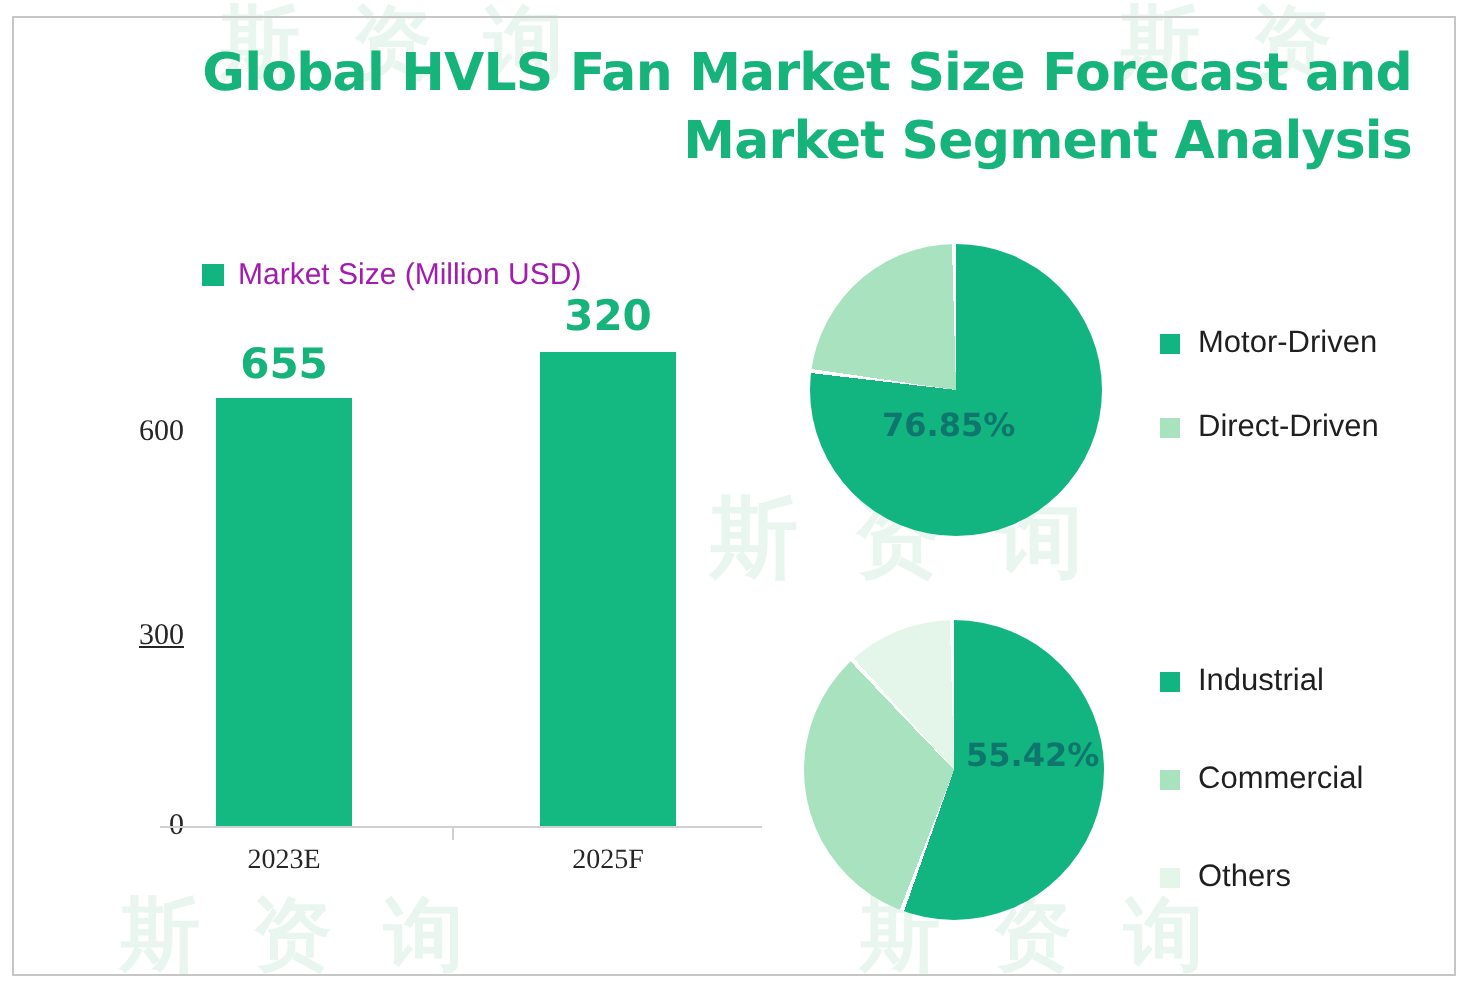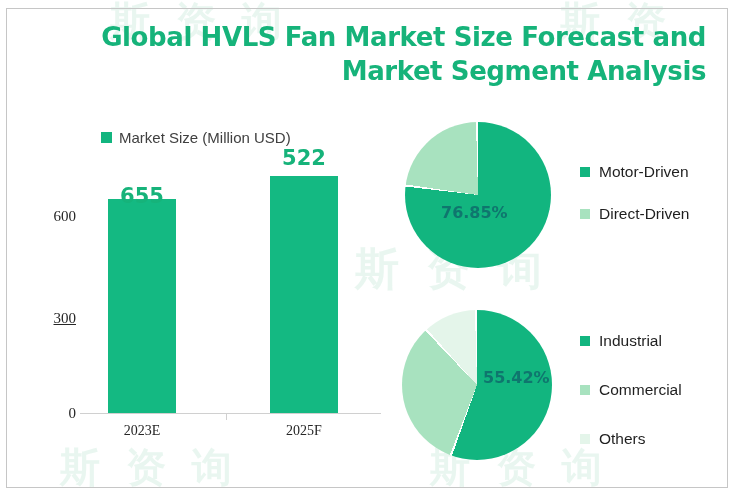--- a/index.html
+++ b/index.html
@@ -64,33 +64,33 @@
     align-items: center;
     gap: 7px;
   }
   #bar-legend .swatch {
     width: 11px; height: 11px;
     background: #12b57f;
     display: inline-block;
   }
   #bar-legend .ltext {
     font-size: 15px;
-    color: #404040;
+    color: #a21caf;
     font-family: "Liberation Sans", sans-serif;
   }
   .y-tick {
     position: absolute;
     right: 0;
     width: 60px;
     text-align: right;
     font-size: 15px;
     color: #262626;
     font-family: "Liberation Serif", serif;
   }
-  #y-axis-zone { position: absolute; left: 0; top: 0; width: 68px; height: 345px; padding-left: 29px; }
+  #y-axis-zone { position: absolute; left: 16px; top: 0; width: 68px; height: 345px; padding-left: 29px; }
   #plot {
     position: absolute;
     left: 72px; top: 0;
     right: 0; bottom: 0;
   }
   #axis-line {
     position: absolute;
     left: 0; right: 2px;
     top: 303px;
     height: 1px;
@@ -186,25 +186,25 @@
       <div class="y-tick" style="top:98px;">600</div>
       <div class="y-tick" style="top:200px;text-decoration:underline;">300</div>
       <div class="y-tick" style="top:295px;">0</div>
     </div>
 
     <div id="plot">
       <div id="axis-line"></div>
       <div id="axis-mid-tick"></div>
 
       <div class="bar" style="left:28px; width:68px; height:214px; bottom:42px;"></div>
-      <div class="bar-value" style="left:17px; top:74px;">655</div>
+      <div class="bar-value" style="left:17px; top:60px;">655</div>
       <div class="x-label" style="left:2px;">2023E</div>
 
       <div class="bar" style="left:190px; width:68px; height:237px; bottom:42px;"></div>
-      <div class="bar-value" style="left:179px; top:36px;">522</div>
+      <div class="bar-value" style="left:179px; top:36px;">320</div>
       <div class="x-label" style="left:164px;">2025F</div>
     </div>
   </div>
 
   <div class="pie" style="left:405px; top:122px; width:146px; height:146px;
               background: conic-gradient(
                  #12B57F 0deg 276.66deg,
                  #ffffff 276.66deg 278.3deg,
                  #A8E2BF 278.3deg 358.4deg,
                  #ffffff 358.4deg 360deg);"></div>

